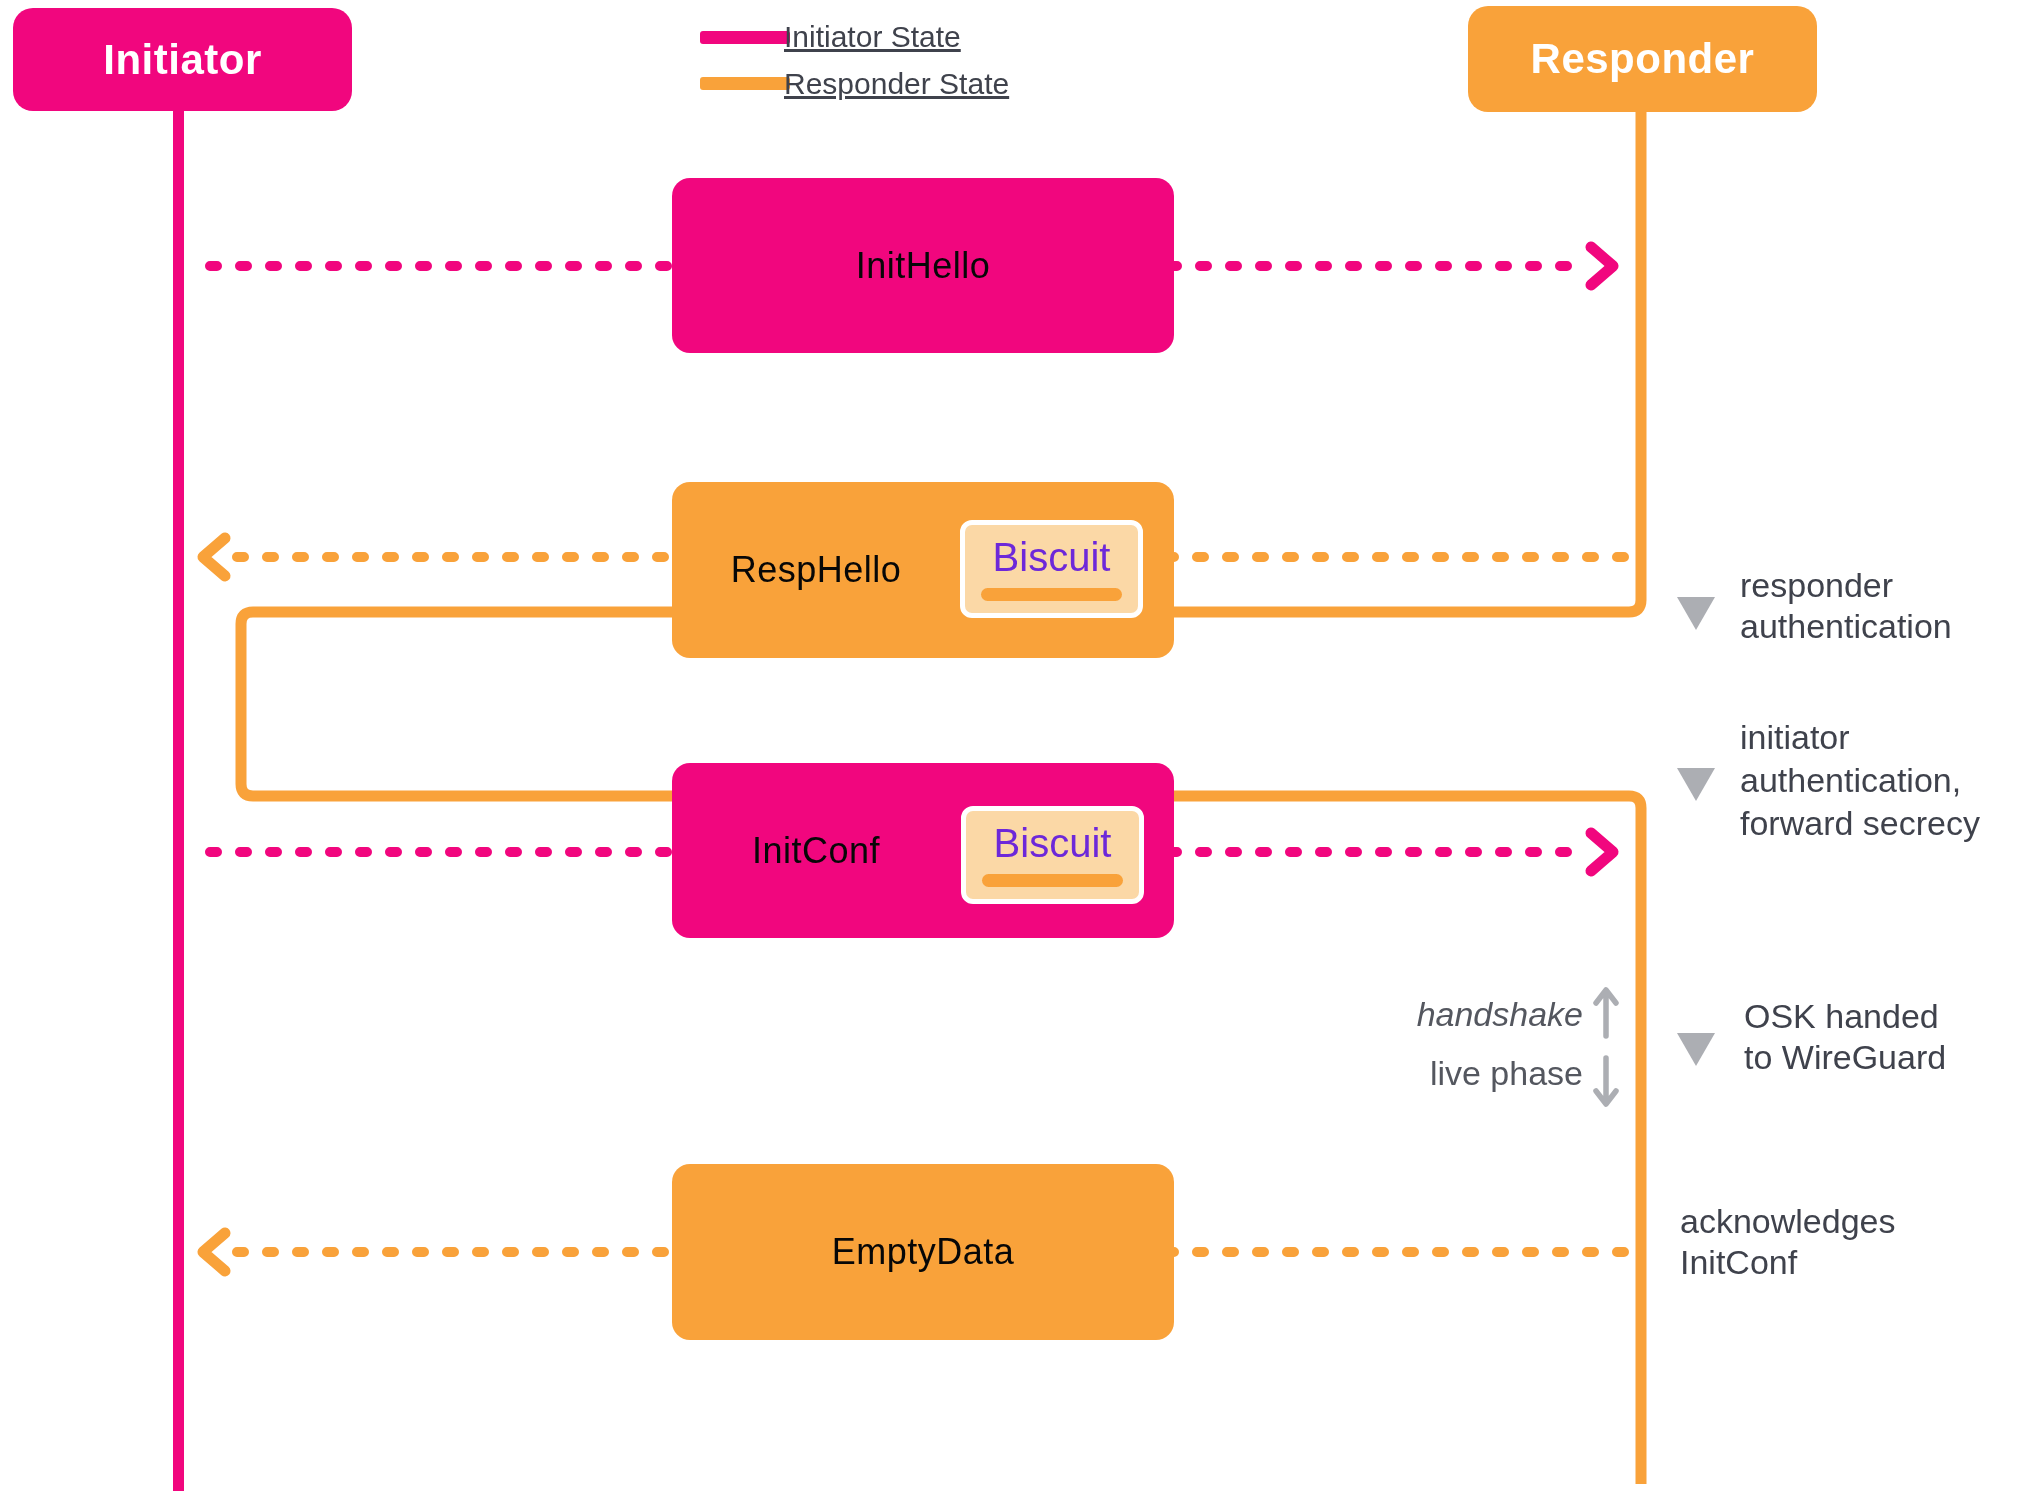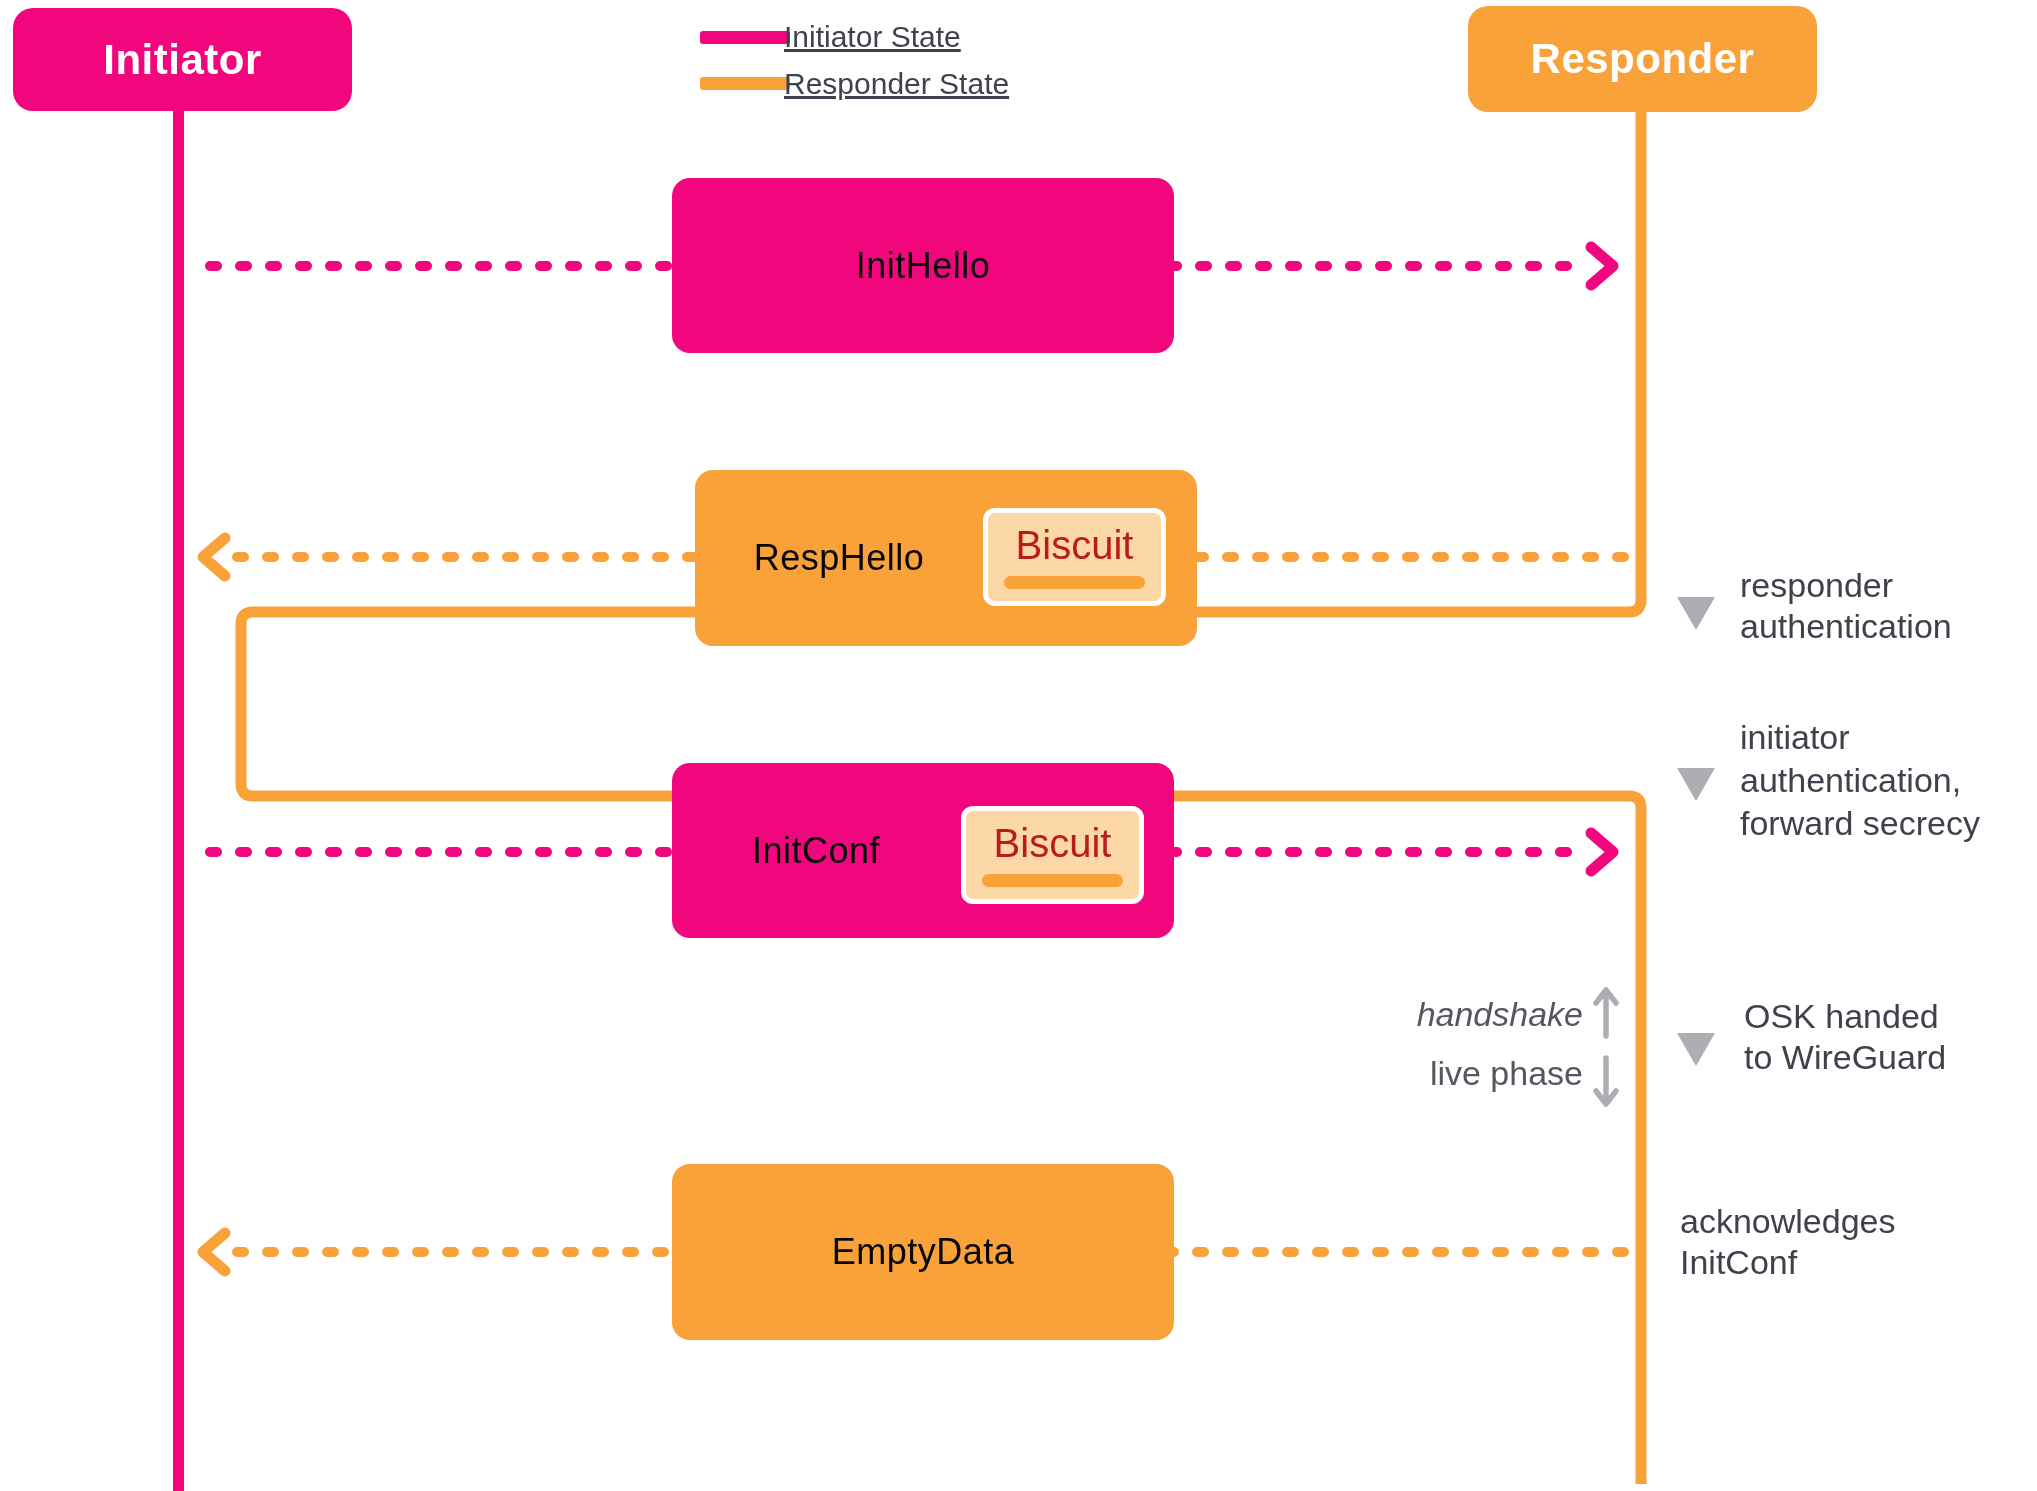--- a/index.html
+++ b/index.html
@@ -40,21 +40,21 @@
   .actor-responder { left: 1468px; top: 6px; width: 349px; height: 106px; background: var(--orange); }
 
   .msg-box {
     position: absolute; z-index: 2;
     left: 672px; width: 502px; height: 176px;
     border-radius: 18px;
   }
   .msg-pink   { background: var(--pink); }
   .msg-orange { background: var(--orange); }
   .row-inithello { top: 178px; height: 175px; }
-  .row-resphello { top: 470px; margin-left: 23px; }
+  .row-resphello { top: 482px; }
   .row-initconf  { top: 763px; height: 175px; }
   .row-emptydata { top: 1164px; }
 
   .msg-label {
     position: absolute; top: 0; bottom: 0; left: 0; right: 0;
     display: flex; align-items: center; justify-content: center;
     font-size: 36px; color: #070707; letter-spacing: 0.5px;
   }
   .msg-label.beside-biscuit { right: 214px; }
 
@@ -64,21 +64,21 @@
     box-sizing: border-box;
     border: 5px solid #ffffff;
     border-radius: 12px;
     background: var(--biscuit);
   }
   .biscuit-resphello { left: 288px; top: 38px; }
   .biscuit-initconf  { left: 289px; top: 43px; }
   .biscuit-label {
     position: absolute; left: 0; right: 0; top: 2px; height: 60px;
     display: flex; align-items: center; justify-content: center;
-    font-size: 40px; color: #b91c1c;
+    font-size: 40px; color: #6d28d9;
   }
   .biscuit-pill {
     position: absolute; left: 16px; right: 16px; bottom: 12px; height: 13px;
     border-radius: 7px; background: var(--orange);
   }
 
   
   .legend-swatch { position: absolute; z-index: 2; width: 90px; height: 13px; border-radius: 3px; }
   .legend-swatch-initiator { left: 700px; top: 31px; background: var(--pink); }
   .legend-swatch-responder { left: 700px; top: 77px; background: var(--orange); }

